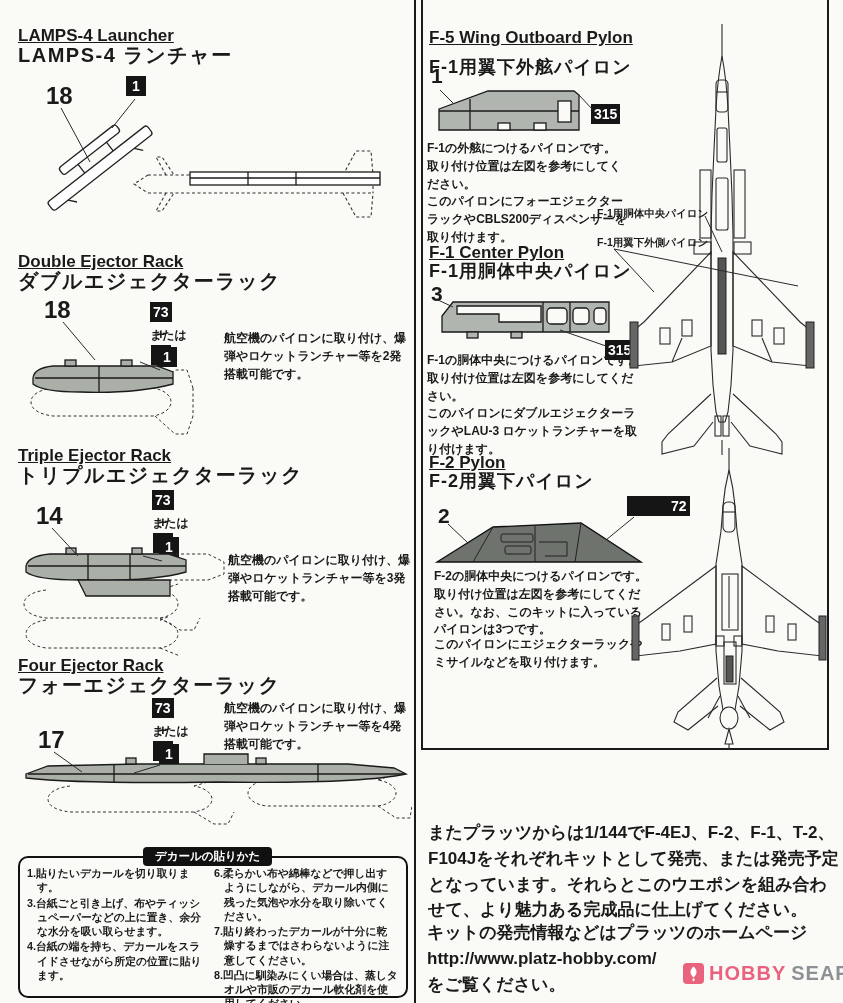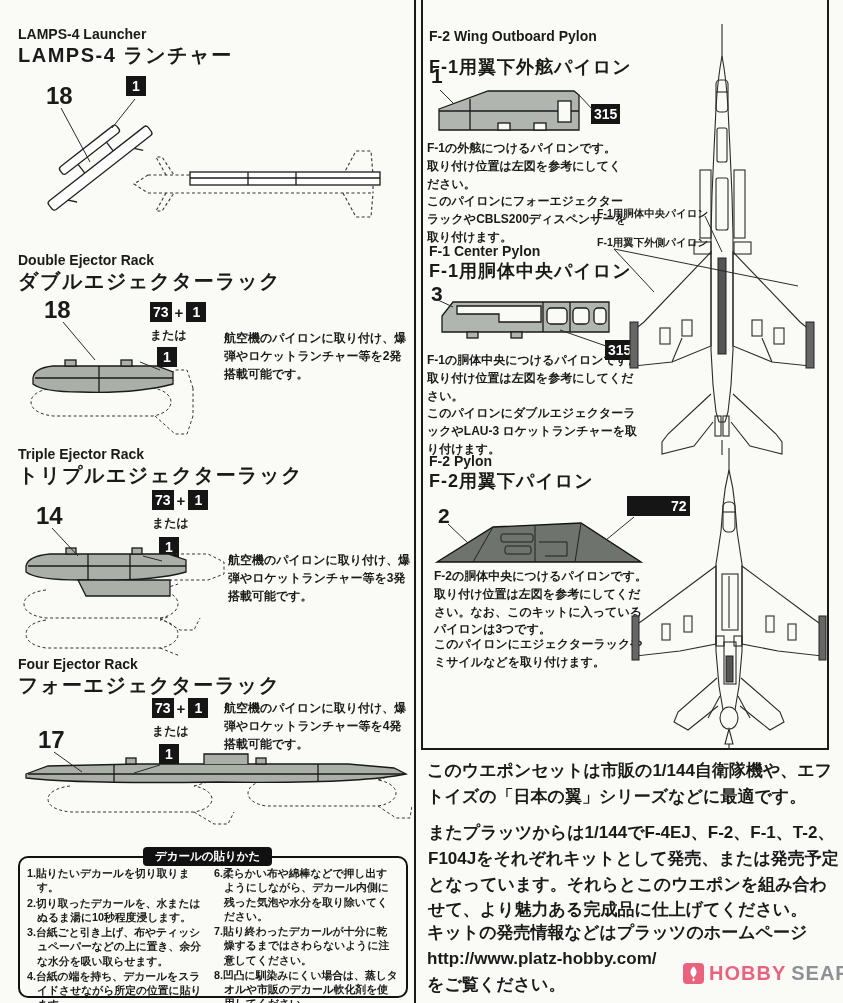--- a/index.html
+++ b/index.html
@@ -2,30 +2,30 @@
 <html><head>
 <meta charset="utf-8">
 <style>
   html,body{margin:0;padding:0;background:#d8d8d8;}
   .sheet{
     position:relative;width:843px;height:1003px;background:#fafaf7;
     font-family:"Liberation Sans","DejaVu Sans",sans-serif;color:#1a1a1a;
     overflow:hidden;margin:0 auto;
   }
   .abs{position:absolute;}
-  .en-h{font-size:14px;font-weight:bold;white-space:nowrap;}
+  .en-h{font-size:17px;font-weight:bold;white-space:nowrap;text-decoration:underline;}
   .ja-h{font-size:20px;font-weight:bold;letter-spacing:1.5px;white-space:nowrap;}
   .ja-h.sm{font-size:18px;letter-spacing:1px;}
   .desc{font-size:12px;font-weight:bold;line-height:1.48;white-space:pre-line;}
   .pnum{font-size:24px;font-weight:bold;}
   .pnum.sm{font-size:21px;}
   .pbox{background:#151515;color:#fff;font-size:14px;font-weight:bold;
         text-align:center;min-width:20px;height:20px;line-height:20px;
         padding:0 3px;display:inline-block;box-sizing:border-box;}
-  .combo{display:flex;align-items:center;gap:3px;}
+  .combo{display:flex;align-items:center;gap:3px;flex-direction:column;}
   .plus{font-size:15px;font-weight:bold;}
   .orl{font-size:12px;font-weight:bold;}
   .decal-box{border:2.5px solid #111;border-radius:10px;background:#fafaf7;}
   .decal-tab{background:#111;color:#fff;border-radius:4px;font-size:11.5px;
              font-weight:bold;padding:2px 12px;white-space:nowrap;}
   .decal-item{font-size:10.8px;font-weight:bold;line-height:1.32;
               padding-left:10px;text-indent:-10px;margin-bottom:1px;}
   .fpara{font-size:17px;font-weight:bold;line-height:1.52;white-space:pre-line;}
   .dlabel{font-size:10.5px;font-weight:bold;white-space:nowrap;}
   .hobby{color:#e9637f;font-size:20px;font-weight:bold;letter-spacing:1px;text-align:center;}
@@ -188,33 +188,32 @@
         <line x1="96" y1="22" x2="96" y2="40" fill="none"></line>
         <line x1="300" y1="22" x2="300" y2="40" fill="none"></line>
       </g>
     </svg>
   </div>
 
   <div class="abs decal-box" style="left:18px;top:856px;width:386px;height:138px;"></div>
   <div class="abs decal-tab" style="left:143px;top:847px;">デカールの貼りかた</div>
   <div class="abs" style="left:27px;top:866px;width:182px;">
     <div class="decal-item">1.貼りたいデカールを切り取ります。</div>
-    <div class="decal-item">2.切り取ったデカールを、水またはぬるま湯に10秒程度浸します。</div>
     <div class="decal-item">3.台紙ごと引き上げ、布やティッシュペーパーなどの上に置き、余分な水分を吸い取らせます。</div>
     <div class="decal-item">4.台紙の端を持ち、デカールをスライドさせながら所定の位置に貼ります。</div>
 
   </div>
   <div class="abs" style="left:214px;top:866px;width:184px;">
     <div class="decal-item">6.柔らかい布や綿棒などで押し出すようにしながら、デカール内側に残った気泡や水分を取り除いてください。</div>
     <div class="decal-item">7.貼り終わったデカールが十分に乾燥するまではさわらないように注意してください。</div>
     <div class="decal-item">8.凹凸に馴染みにくい場合は、蒸しタオルや市販のデカール軟化剤を使用してください。</div>
 
   </div>
 
-  <div class="abs en-h" style="left:429px;top:28px;">F-2 Wing Outboard Pylon</div>
+  <div class="abs en-h" style="left:429px;top:28px;">F-5 Wing Outboard Pylon</div>
   <div class="abs ja-h sm" style="left:429px;top:44px;margin-top:11px;">F-1用翼下外舷パイロン</div>
   <div class="abs pnum sm" style="left:431px;top:64px;">1</div>
   <div class="abs pbox" style="left:591px;top:104px;">315</div>
   <div class="abs desc" style="left:427px;top:140px;width:206px;">F-1の外舷につけるパイロンです。
 取り付け位置は左図を参考にしてください。
 このパイロンにフォーエジェクターラックやCBLS200ディスペンサーを取り付けます。</div>
 
   <div class="abs" style="left:436px;top:77px;">
     <svg width="150" height="60" viewBox="0 0 150 60">
       <g stroke="#1a1a1a" fill="#b1b5af" stroke-width="1.3">
@@ -335,21 +334,20 @@
         <ellipse cx="101" cy="272" rx="9" ry="11"></ellipse>
         <path d="M101,283 L97,298 L105,298 Z"></path>
         <line x1="101" y1="298" x2="101" y2="304"></line>
       </g>
       <rect x="4" y="170" width="7" height="44" fill="#666" stroke="#222"></rect>
       <rect x="191" y="170" width="7" height="44" fill="#666" stroke="#222"></rect>
       <rect x="98" y="210" width="7" height="26" fill="#555" stroke="#222"></rect>
     </svg>
   </div>
 
-  <div class="abs fpara" style="left:427px;top:758px;width:410px;">このウエポンセットは市販の1/144自衛隊機や、エフトイズの「日本の翼」シリーズなどに最適です。</div>
   <div class="abs fpara" style="left:428px;top:820px;width:412px;">またプラッツからは1/144でF-4EJ、F-2、F-1、T-2、F104Jをそれぞれキットとして発売、または発売予定となっています。それらとこのウエポンを組み合わせて、より魅力ある完成品に仕上げてください。</div>
   <div class="abs fpara" style="left:427px;top:920px;width:412px;">キットの発売情報などはプラッツのホームページ
 http://www.platz-hobby.com/
 をご覧ください。</div>
 
   <div class="abs" style="left:683px;top:962px;display:flex;align-items:center;gap:5px;">
     <span>
       <svg width="21" height="21" viewBox="0 0 21 21">
         <rect x="0" y="0" width="21" height="21" rx="4" fill="#e9637f"></rect>
         <path d="M10.5,3.5 C6.5,7 6.5,11 10.5,14.5 C14.5,11 14.5,7 10.5,3.5 Z" fill="#fff"></path>

